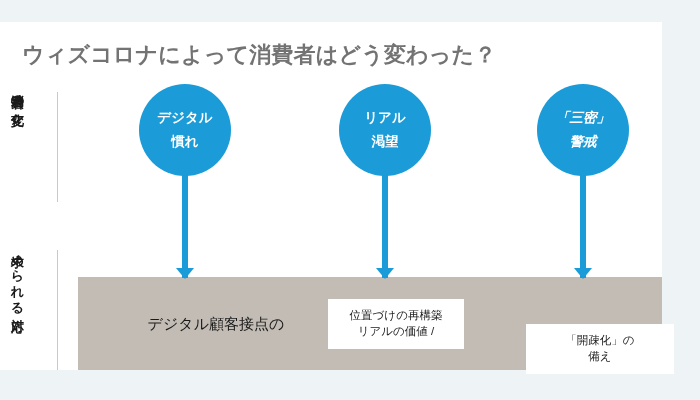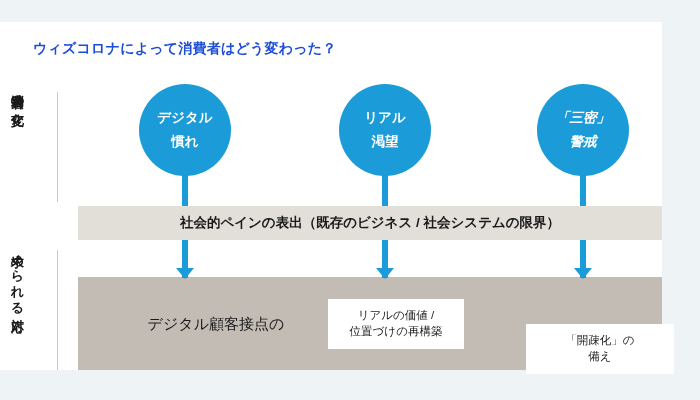--- a/index.html
+++ b/index.html
@@ -20,26 +20,25 @@
     width: 662px;
     height: 348px;
     background: #ffffff;
   }
 
   
   #title {
     position: absolute;
     left: 22px;
     top: 18px;
-    font-size: 14px;
-    font-weight: bold;
-    color: #1d4ed8;
+    font-size: 22px;
+    font-weight: bold;
+    color: #737373;
     letter-spacing: 0.2px;
     white-space: nowrap;
-    margin-left: 11px;
   }
 
   
   .side-label {
     position: absolute;
     writing-mode: vertical-rl;
     text-orientation: upright;
     font-size: 13px;
     font-weight: bold;
     color: #1a1a1a;
@@ -170,23 +169,20 @@
   <div class="side-label" id="side-label-change">消費者の変化</div>
   <div class="side-rule" id="side-rule-change"></div>
 
   <div class="side-label" id="side-label-response">求められる対応</div>
   <div class="side-rule" id="side-rule-response"></div>
 
   <div class="connector-stem stem-a" id="stem-0"></div>
   <div class="connector-stem stem-a" id="stem-1"></div>
   <div class="connector-stem stem-a" id="stem-2"></div>
 
-  <div id="band">
-    <span id="band-text">社会的ペインの表出（既存のビジネス / 社会システムの限界）</span>
-  </div>
 
   <div class="connector-arrow arrow-a" id="arrow-0"></div>
   <div class="connector-arrow arrow-a" id="arrow-1"></div>
   <div class="connector-arrow arrow-a" id="arrow-2"></div>
 
   <div class="circle" id="circle-0">
     <span class="line1">デジタル</span>
     <span class="line2">慣れ</span>
   </div>
   <div class="circle" id="circle-1">
@@ -196,22 +192,22 @@
   <div class="circle" id="circle-2">
     <span class="line1">「三密」</span>
     <span class="line2">警戒</span>
   </div>
 
   <div id="panel">
     <div class="panel-item plain">
       <span>デジタル顧客接点の</span>
     </div>
     <div class="panel-item boxed" id="panel-item-1">
+      <span>位置づけの再構築</span>
       <span>リアルの価値 /</span>
-      <span>位置づけの再構築</span>
     </div>
     <div class="panel-item boxed" id="panel-item-2">
       <span>「開疎化」の</span>
       <span>備え</span>
     </div>
   </div>
 
 </div>
 
 </body></html>

